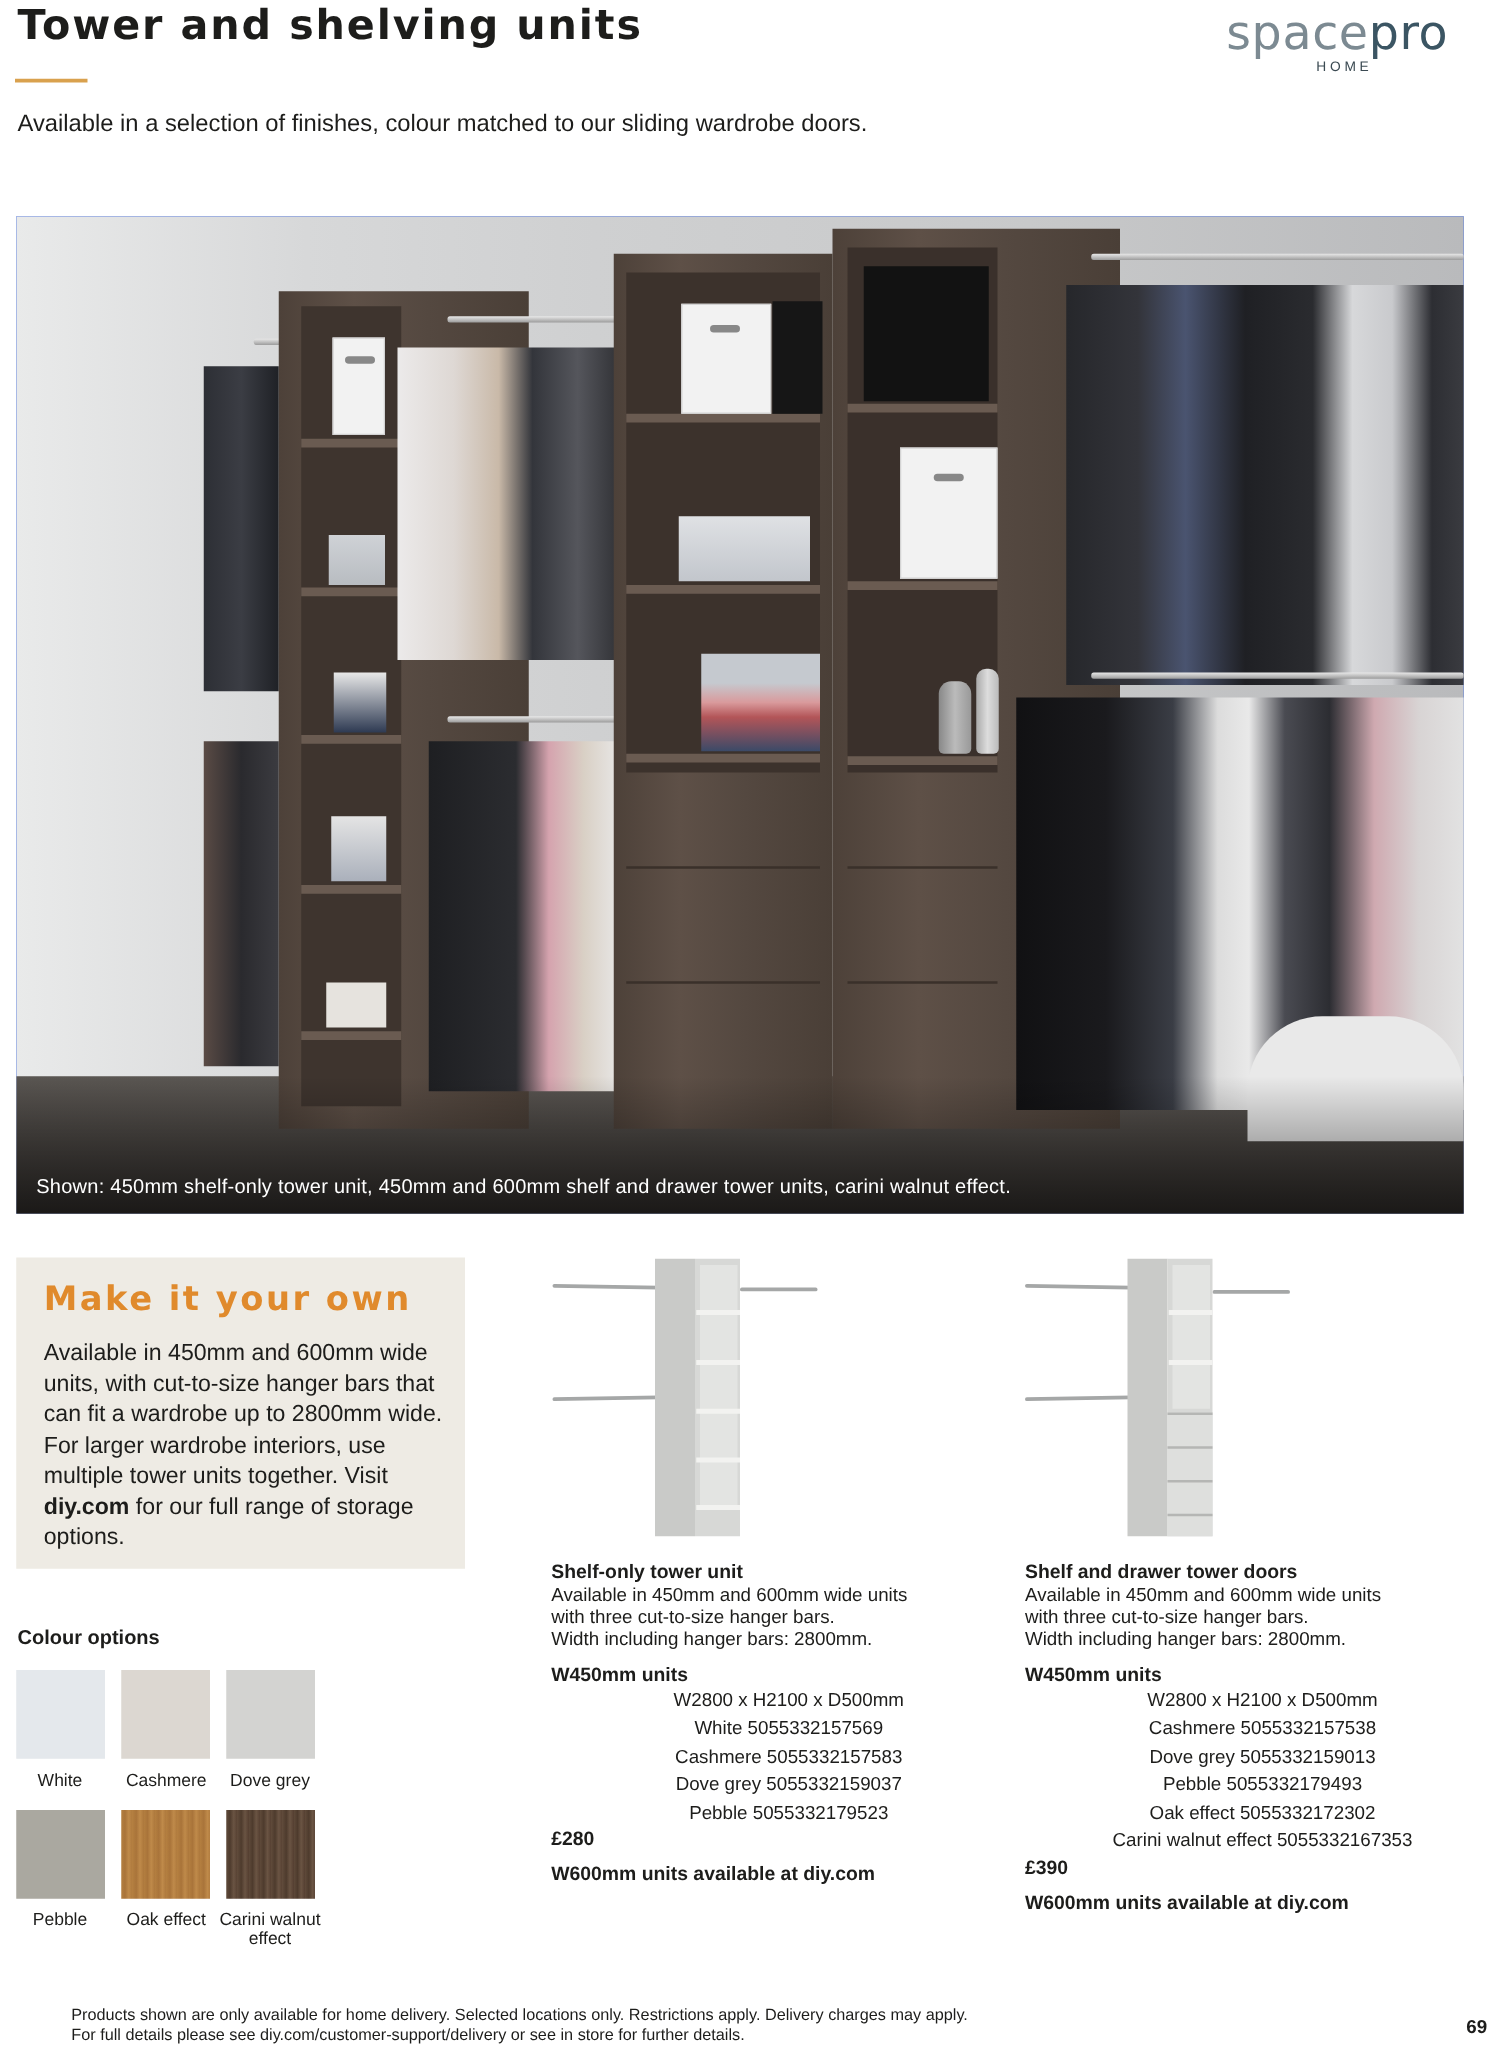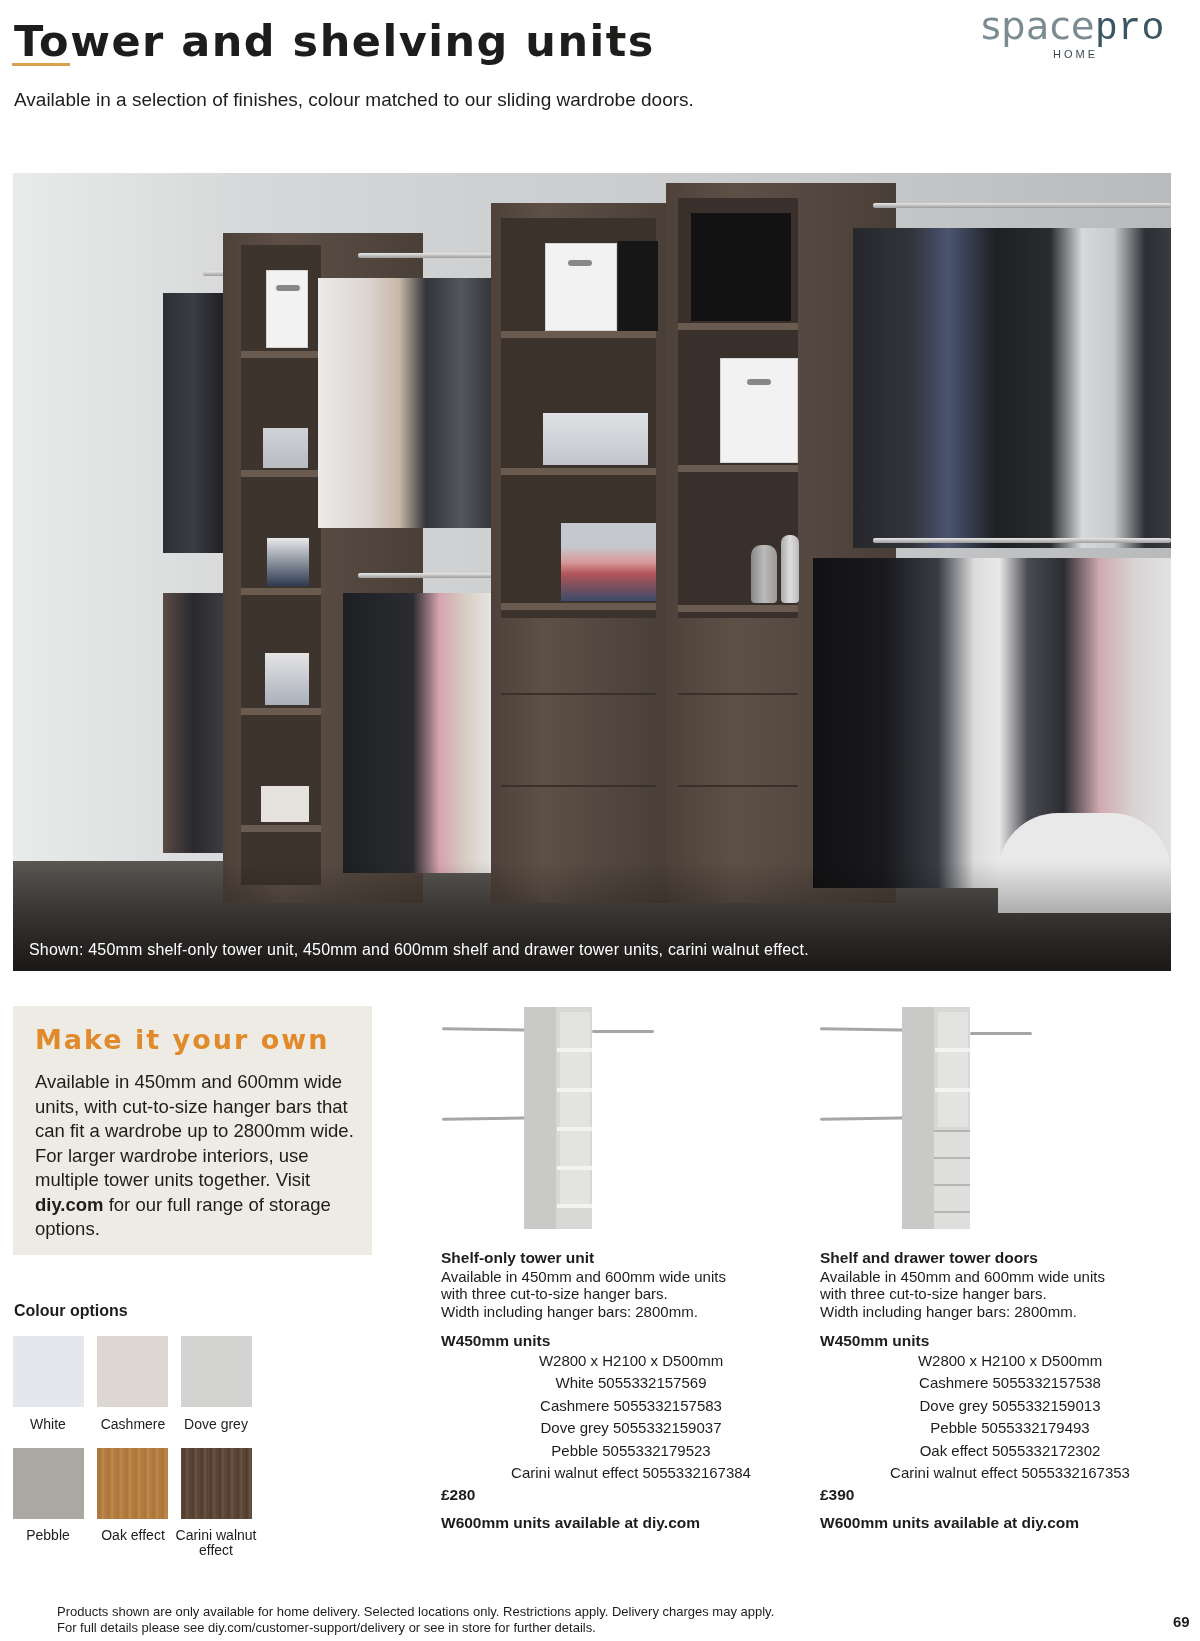--- a/index.html
+++ b/index.html
@@ -1,26 +1,26 @@
 <!DOCTYPE html>
 <html><head>
   <meta charset="utf-8">
   <style>
     * { box-sizing: border-box; margin: 0; padding: 0; }
     html, body { width: 1200px; height: 1641px; background: #ffffff; overflow: hidden; }
     body { position: relative; font-family: "Liberation Sans", sans-serif; color: #1d1d1b; }
 
-    .title { position: absolute; left: 14px; top: 16px; font-size: 43px; font-weight: bold; letter-spacing: 1.5px; color: #1d1d1b; font-family: "DejaVu Sans", sans-serif; }
+    .title { position: absolute; left: 14px; top: 0; font-size: 33px; font-weight: bold; letter-spacing: 1.5px; color: #1d1d1b; font-family: "DejaVu Sans", sans-serif; }
     .title-rule { position: absolute; left: 12px; top: 63px; width: 58px; height: 3px; background: #d9a14e; }
     .subtitle { position: absolute; left: 14px; top: 89px; font-size: 19px; color: #1d1d1b; }
 
     .logo { position: absolute; left: 975px; top: 4px; width: 220px; height: 60px; }
     .logo-main { position: absolute; left: 6px; top: 0; font-size: 38px; letter-spacing: 0.5px; font-family: "DejaVu Sans", sans-serif; }
     .logo-space { color: #7c8a92; }
-    .logo-pro { color: #3b5563; font-family: Liberation Mono, monospace; }
+    .logo-pro { color: #3b5563; }
     .logo-sub { position: absolute; left: 78px; top: 44px; font-size: 11px; letter-spacing: 3px; color: #3b4a52; }
 
     .hero { position: absolute; left: 13px; top: 173px; width: 1158px; height: 798px; overflow: hidden; background: #1d4ed8; }
     .hero-wall { position: absolute; left: 0; top: 0; width: 100%; height: 100%; background: linear-gradient(90deg, #e9eaea 0%, #d7d8d9 20%, #cfd0d1 40%, #c8c9ca 70%, #b9babc 100%); }
     .hero-floor { position: absolute; left: 0; bottom: 0; width: 100%; height: 110px; background: linear-gradient(180deg, #5a5652 0%, #3b3734 100%); }
     .hero-shade { position: absolute; left: 0; bottom: 0; width: 100%; height: 110px; background: linear-gradient(180deg, rgba(0,0,0,0) 0%, rgba(0,0,0,0.55) 100%); }
     .wood { background: linear-gradient(90deg, #4d4139 0%, #5e5047 30%, #544840 60%, #4a3f37 100%); }
     .cabinet { position: absolute; }
     .shelf { position: absolute; height: 7px; background: #6a5b51; }
     .box-white { position: absolute; background: #f2f2f2; border: 1px solid #d3d3d3; }
@@ -198,21 +198,20 @@
     <div>Available in 450mm and 600mm wide units</div>
     <div>with three cut-to-size hanger bars.</div>
     <div>Width including hanger bars: 2800mm.</div>
   </div>
   <div class="prod-sub">W450mm units</div>
   <div class="prod-line">W2800 x H2100 x D500mm</div>
   <div class="prod-line">White 5055332157569</div>
   <div class="prod-line">Cashmere 5055332157583</div>
   <div class="prod-line">Dove grey 5055332159037</div>
   <div class="prod-line">Pebble 5055332179523</div>
-  <div class="prod-line">Carini walnut effect 5055332167384</div>
   <div class="prod-price">£280</div>
   <div class="prod-w600">W600mm units available at diy.com</div>
 </div>
 
 <div class="prod" style="left:820px; top:1249px;">
   <div class="prod-title">Shelf and drawer tower doors</div>
   <div class="prod-desc">
     <div>Available in 450mm and 600mm wide units</div>
     <div>with three cut-to-size hanger bars.</div>
     <div>Width including hanger bars: 2800mm.</div>

